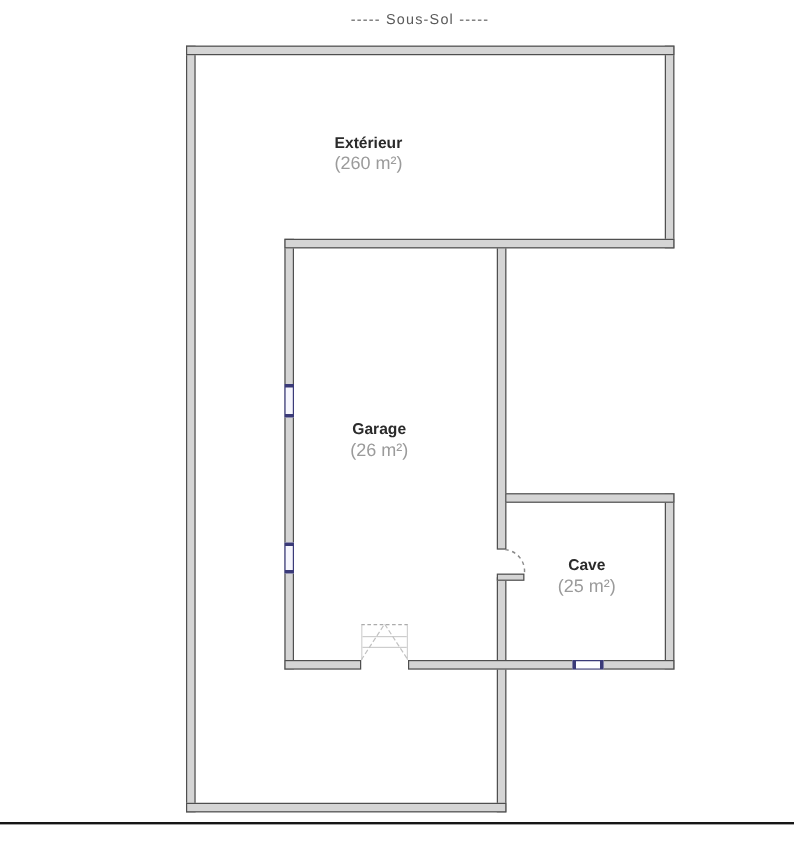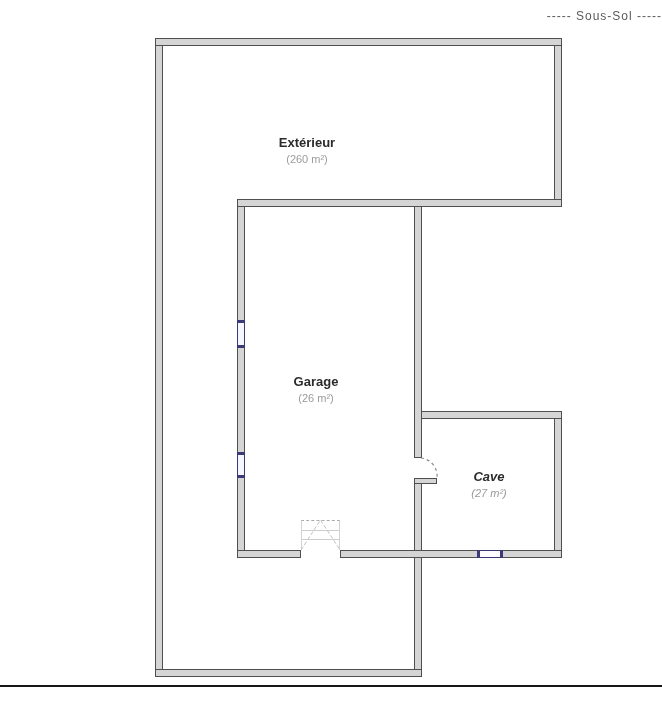--- a/index.html
+++ b/index.html
@@ -2,24 +2,24 @@
 <html><head>
 <meta charset="utf-8">
 <style>
   html,body{margin:0;padding:0;background:#fff;}
   #plan{position:relative;width:662px;height:723px;background:#ffffff;font-family:"Liberation Sans",sans-serif;overflow:hidden;}
   .wall{position:absolute;box-sizing:border-box;background:#d5d5d5;border:1px solid #4f4f4f;}
   .window-v{position:absolute;box-sizing:border-box;background:#f6f6fd;border:1px solid #3a3a78;border-top-width:3px;border-bottom-width:3px;}
   .window-h{position:absolute;box-sizing:border-box;background:#fdfdff;border:1px solid #3a3a78;border-left-width:3px;border-right-width:3px;}
   .door-leaf{position:absolute;box-sizing:border-box;background:#d5d5d5;border:1px solid #4f4f4f;}
   .svg-abs{position:absolute;}
-  .room-label{position:absolute;text-align:center;margin-top:24px;}
+  .room-label{position:absolute;text-align:center;}
   .room-name{font-size:13px;font-weight:bold;color:#2b2b2b;line-height:1.15;}
-  .room-area{font-size:11px;color:#9b9b9b;margin-top:2px;line-height:1.1;}
-  #title{position:absolute;top:9px;left:38px;right:0;text-align:right;font-size:12px;color:#5a5a5a;letter-spacing:1px;}
+  .room-area{font-size:15px;color:#9b9b9b;margin-top:2px;line-height:1.1;}
+  #title{position:absolute;top:9px;left:38px;right:0;text-align:center;font-size:12px;color:#5a5a5a;letter-spacing:1px;}
   #bottom-line{position:absolute;left:0;top:685px;width:662px;height:2px;background:#161616;}
   .gdoor{position:absolute;box-sizing:border-box;border-top:1px dashed #ababab;border-left:1px solid #d2d2d2;border-right:1px solid #d2d2d2;}
   .gdoor-line{position:absolute;left:0;right:0;height:1px;background:#cdcdcd;}
 </style>
 </head>
 <body>
 
 <div id="plan">
 
   <div id="title">-----  Sous-Sol  -----</div>
@@ -56,20 +56,20 @@
   </svg>
 
   <div class="room-label" style="left:247px;top:112px;width:120px;">
     <div class="room-name">Extérieur</div>
     <div class="room-area">(260 m²)</div>
   </div>
   <div class="room-label" style="left:256px;top:351px;width:120px;">
     <div class="room-name">Garage</div>
     <div class="room-area">(26 m²)</div>
   </div>
-  <div class="room-label" style="left:429px;top:446px;width:120px;font-style:italic;">
+  <div class="room-label" style="left:429px;top:464px;width:120px;">
     <div class="room-name">Cave</div>
-    <div class="room-area">(27 m²)</div>
+    <div class="room-area">(25 m²)</div>
   </div>
 
   <div id="bottom-line"></div>
 
 </div>
 
 </body></html>

